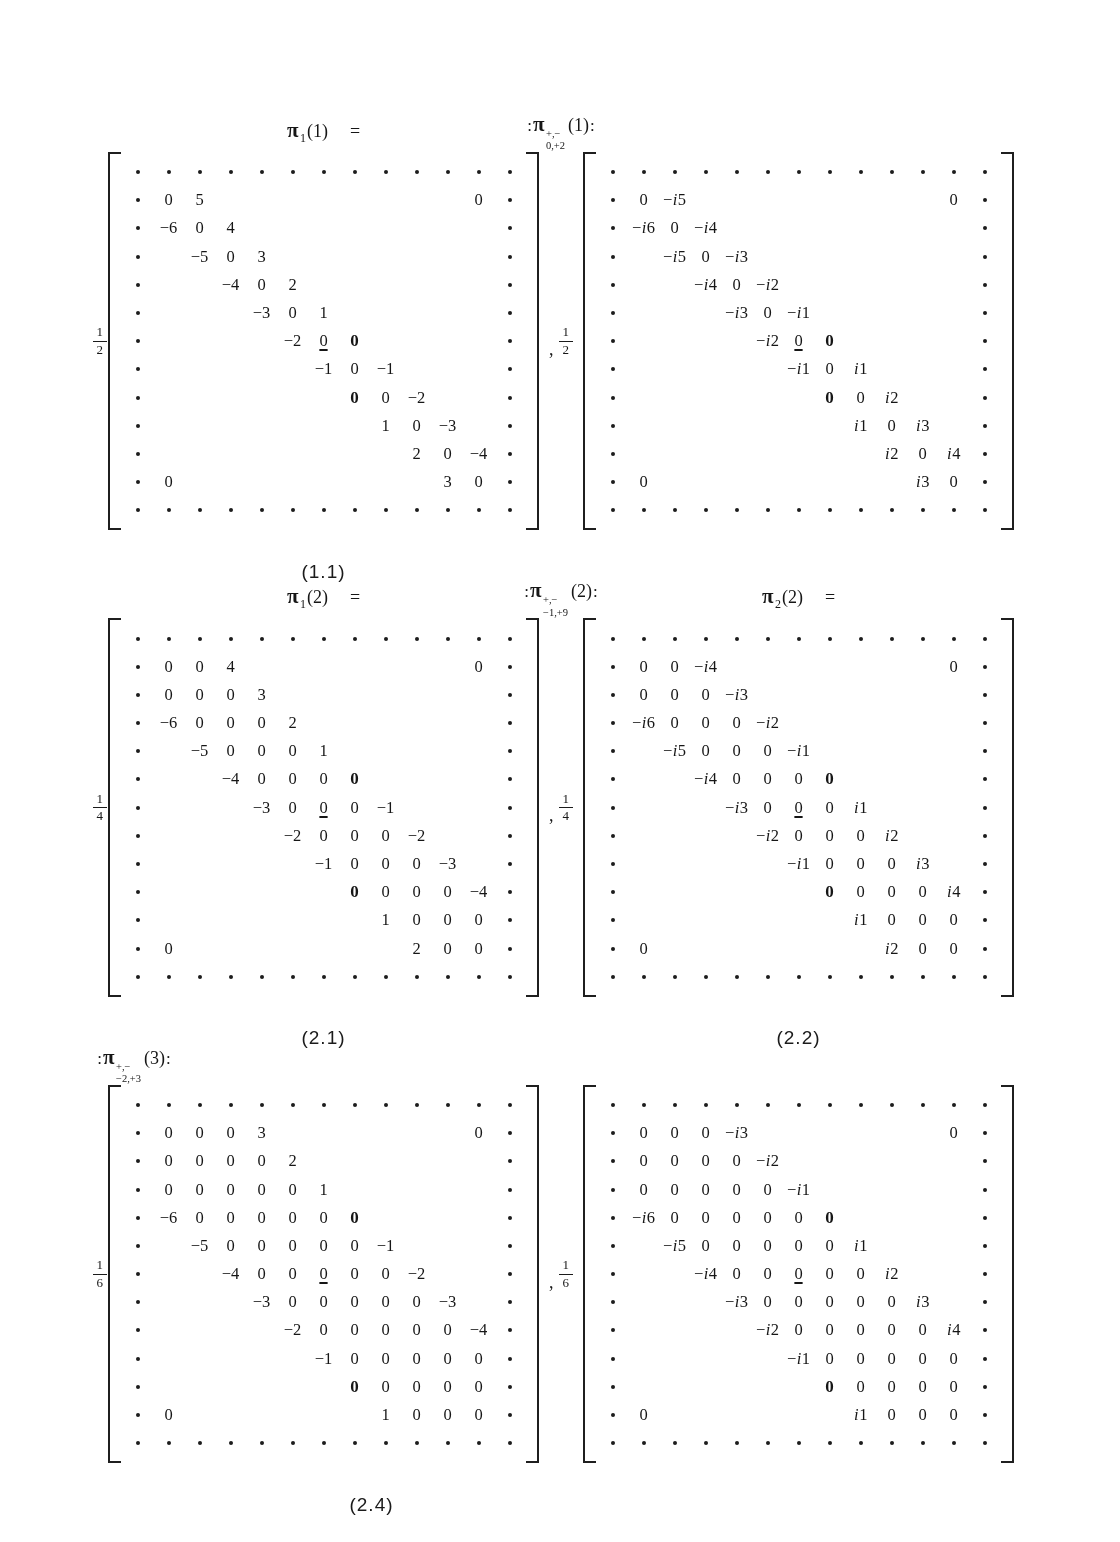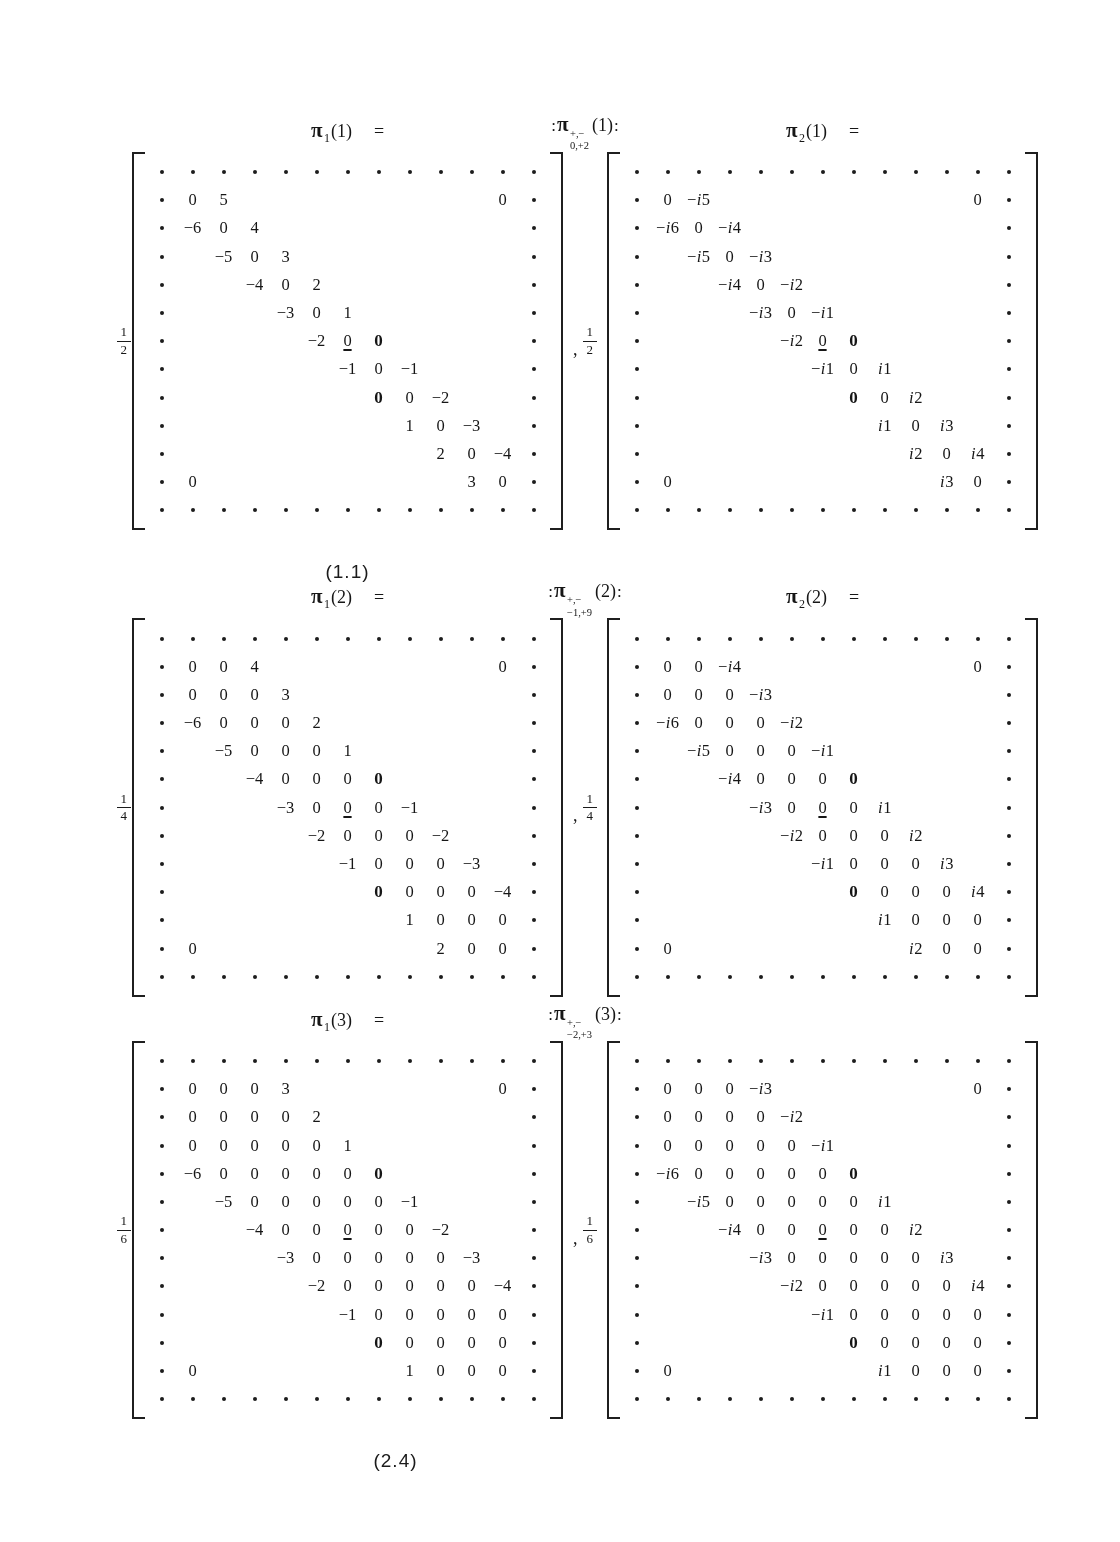--- a/index.html
+++ b/index.html
@@ -1,18 +1,18 @@
 <!DOCTYPE html>
 <html><head>
 <meta charset="utf-8">
 <style>
   html,body{margin:0;padding:0;background:#ffffff;}
   body{width:1120px;height:1542px;font-family:"Liberation Serif",serif;color:#161616;}
   .page{position:relative;width:1120px;height:1542px;overflow:hidden;background:#ffffff;}
-  #groups{padding-top:112px;padding-left:88px;}
+  #groups{padding-top:112px;padding-left:64px;}
   .group{margin-bottom:4px;}
   .row{display:flex;align-items:center;}
   .fcol{width:46px;display:flex;justify-content:flex-end;align-items:center;padding-right:3px;box-sizing:border-box;}
   .mcol{width:427px;display:flex;justify-content:center;align-items:center;}
   .gcol{width:48px;position:relative;display:flex;justify-content:center;align-items:center;}
   .header-row{height:40px;}
   .caption-row{height:44px;}
   .caption{font-family:"Liberation Sans",sans-serif;font-size:19px;letter-spacing:1px;color:#1b1b1b;margin-top:39px;}
   .hlabel{white-space:nowrap;font-size:19px;}
   .midlabel{position:absolute;left:50%;top:50%;transform:translate(-50%,-50%);white-space:nowrap;font-size:17px;}
@@ -47,23 +47,20 @@
           <div class="fcol"></div>
           <div class="mcol">
             <span class="hlabel"><span class="pi">π</span><span class="pisub">1</span><span class="arg">(1)</span><span class="eq">=</span></span>
           </div>
           <div class="gcol">
             <span class="midlabel"><span class="colon">:</span><span class="pi">π</span><span class="supsub">
                 <span>+,−</span>
                 <span>0,+2</span>
               </span><span class="arg">(1)</span><span class="colon">:</span></span>
           </div>
-          <div class="mcol">
-            <span class="hlabel"><span class="pi">π</span><span class="pisub">2</span><span class="arg">(1)</span><span class="eq">=</span></span>
-          </div>
         </div>
         <div class="row body-row">
           <div class="fcol">
             <span class="frac">
               <span class="num">1</span>
               <span class="den">2</span>
             </span>
           </div>
           <div class="mcol">
             <div class="bracketed">
@@ -1533,27 +1530,34 @@
                   <span class="dot"></span>
                 </div>
                 <div class="mcell">
                   <span class="dot"></span>
                 </div>
               </div>
               <div class="bk r"></div>
             </div>
           </div>
         </div>
+        <div class="row caption-row">
+          <div class="fcol"></div>
+          <div class="mcol">
+            <span class="caption">(2.1)</span>
+          </div>
+          <div class="gcol"></div>
+          <div class="mcol">
+            <span class="caption">(2.2)</span>
+          </div>
+        </div>
       </section>
       <section class="group">
         <div class="row header-row">
           <div class="fcol"></div>
-          <div class="mcol">
-            <span class="hlabel"><span class="pi">π</span><span class="pisub">1</span><span class="arg">(3)</span><span class="eq">=</span></span>
-          </div>
           <div class="gcol">
             <span class="midlabel"><span class="colon">:</span><span class="pi">π</span><span class="supsub">
                 <span>+,−</span>
                 <span>−2,+3</span>
               </span><span class="arg">(3)</span><span class="colon">:</span></span>
           </div>
         </div>
         <div class="row body-row">
           <div class="fcol">
             <span class="frac">

